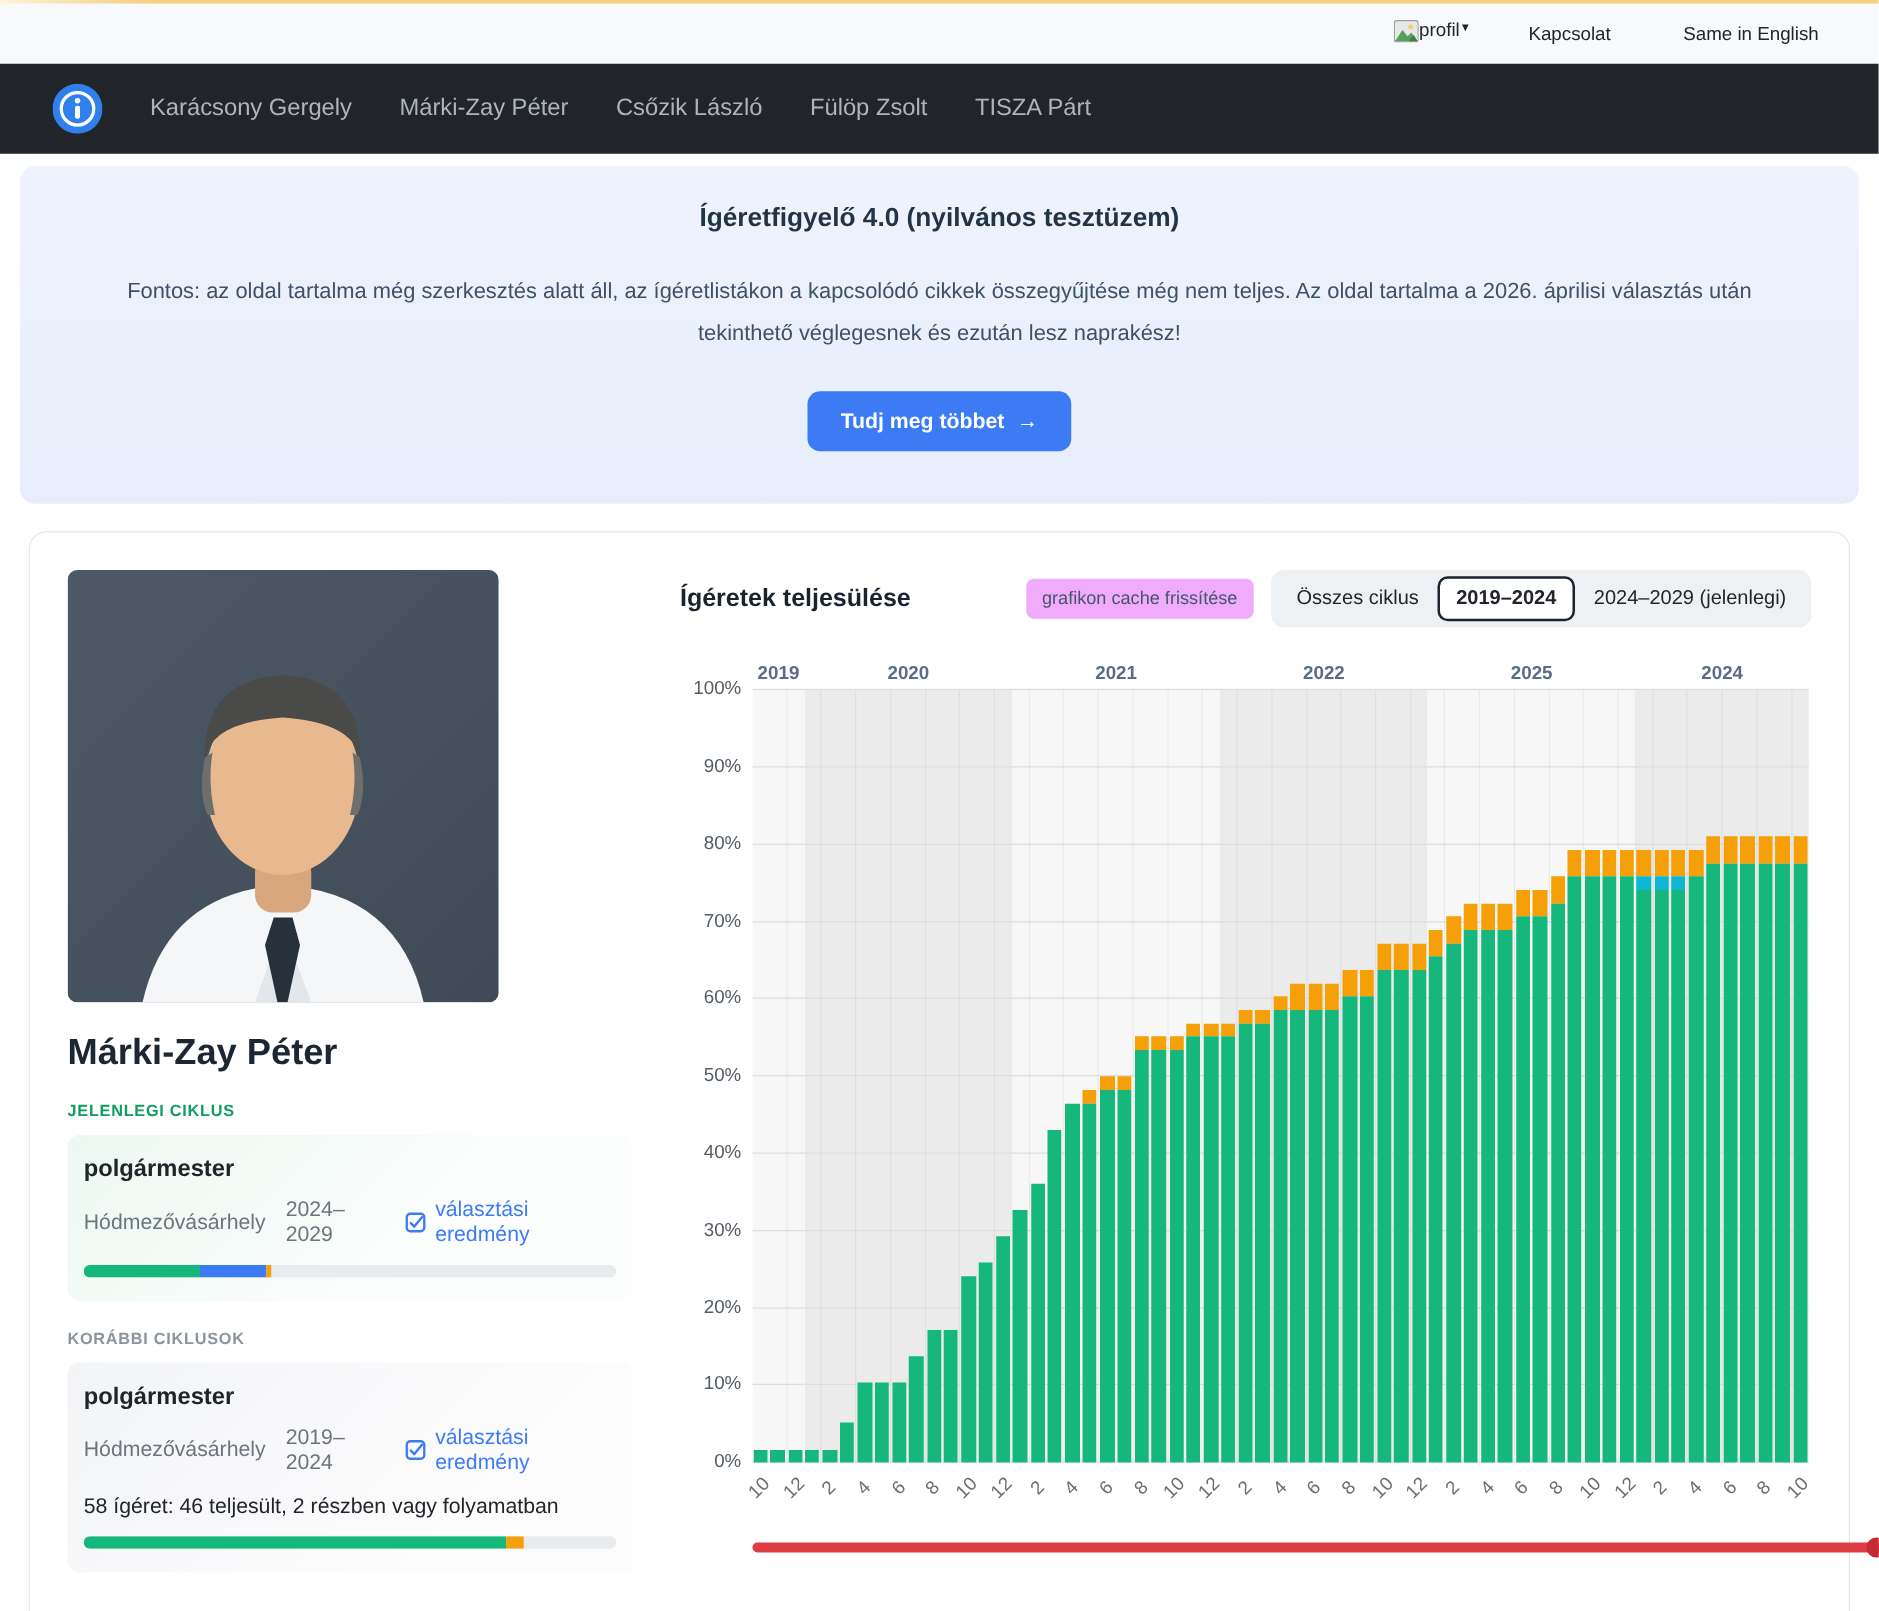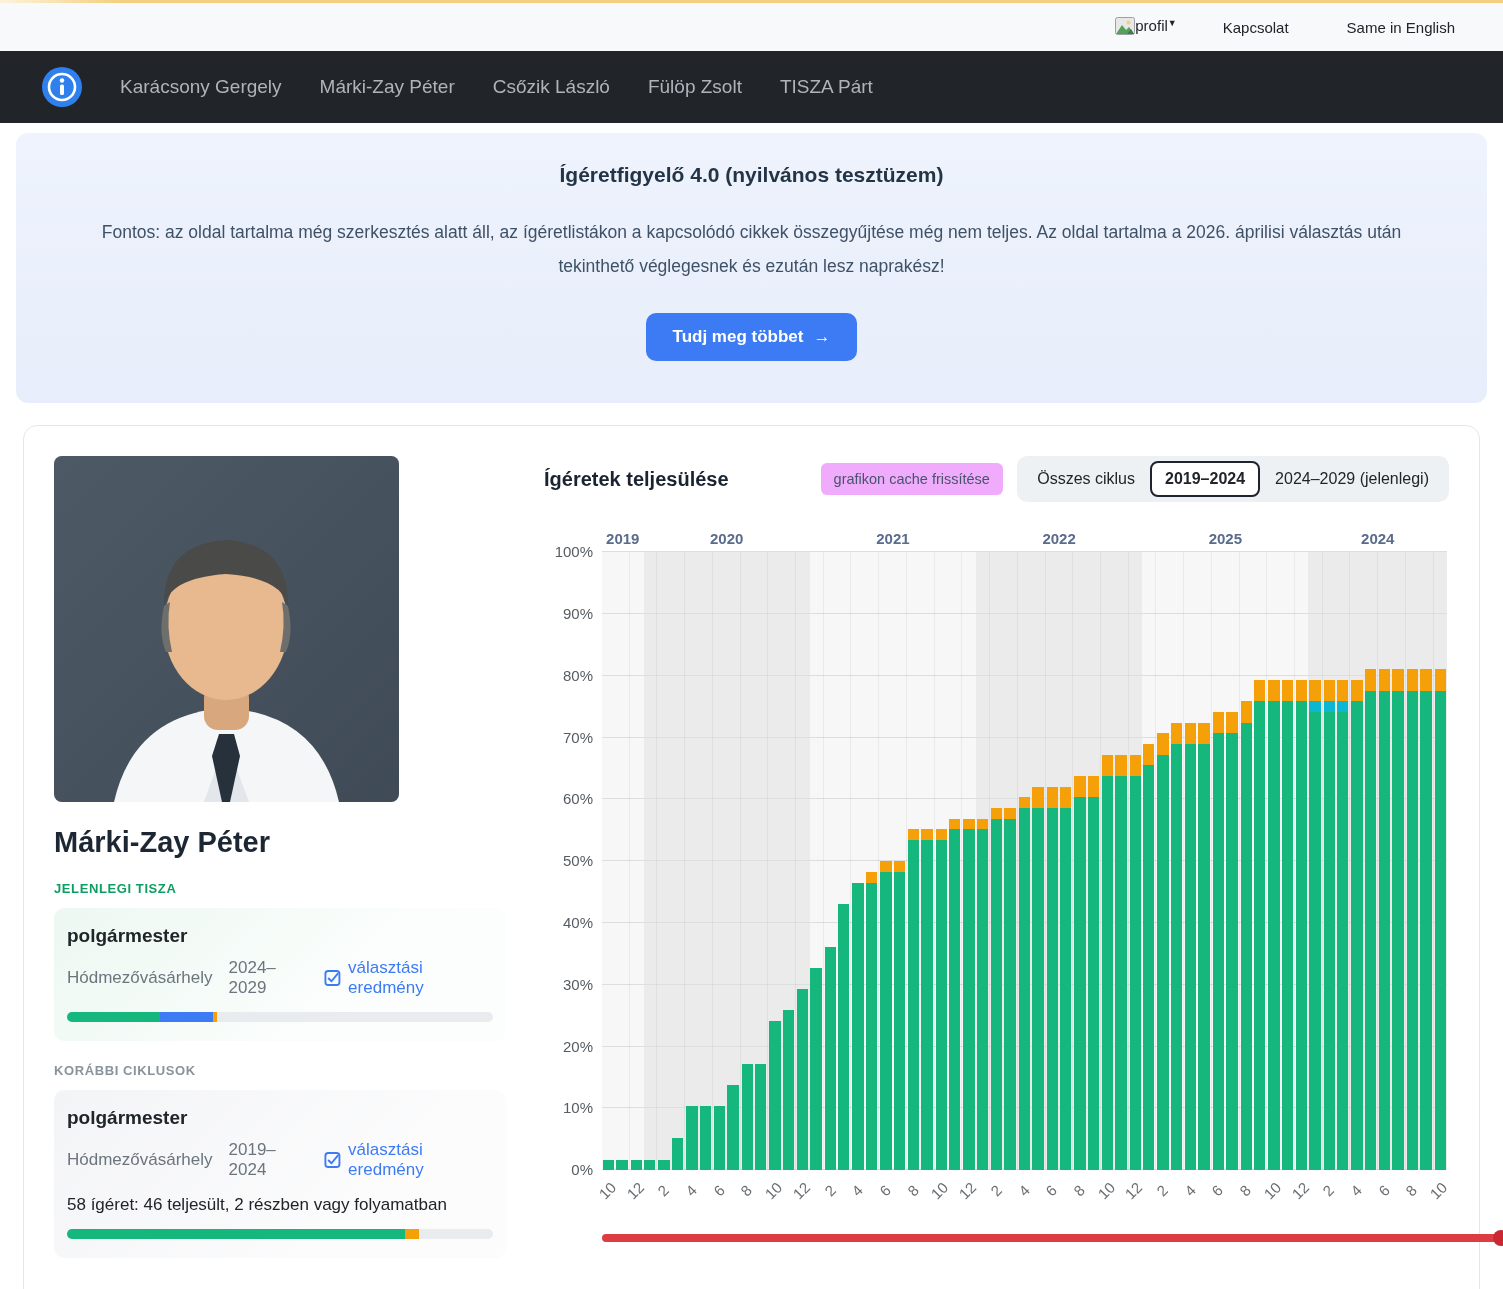--- a/index.html
+++ b/index.html
@@ -148,21 +148,21 @@
         <rect x="150" y="228" width="45" height="46" rx="14" fill="#d9a77e"></rect>
         <ellipse cx="172" cy="170" rx="62" ry="74" fill="#e8b98f"></ellipse>
         <path d="M110 152 Q108 88 172 84 Q236 88 234 152 Q230 122 172 118 Q114 122 110 152 Z" fill="#4a4a48"></path>
         <path d="M110 150 Q104 178 112 196 L118 196 Q112 170 116 146 Z" fill="#6e6e6c"></path>
         <path d="M234 150 Q240 178 232 196 L226 196 Q232 170 228 146 Z" fill="#6e6e6c"></path>
       </svg>
     </span>
 
     <h1 class="person-name">Márki-Zay Péter</h1>
 
-    <div class="cycle-label current">JELENLEGI TISZA</div>
+    <div class="cycle-label current">JELENLEGI CIKLUS</div>
     <div class="cycle-box current">
       <div class="position">polgármester</div>
       <div class="meta-row">
         <span>Hódmezővásárhely</span>
         <span>2024–2029</span>
         <span class="result-link">
           <svg width="18" height="18" viewBox="0 0 18 18">
               <rect x="1.5" y="1.5" width="15" height="15" rx="3" fill="none" stroke="#3d7bf5" stroke-width="2"></rect>
               <path d="M5 9.5 L8 12.5 L14.5 4.5" fill="none" stroke="#3d7bf5" stroke-width="2" stroke-linecap="round" stroke-linejoin="round"></path>
             </svg>

